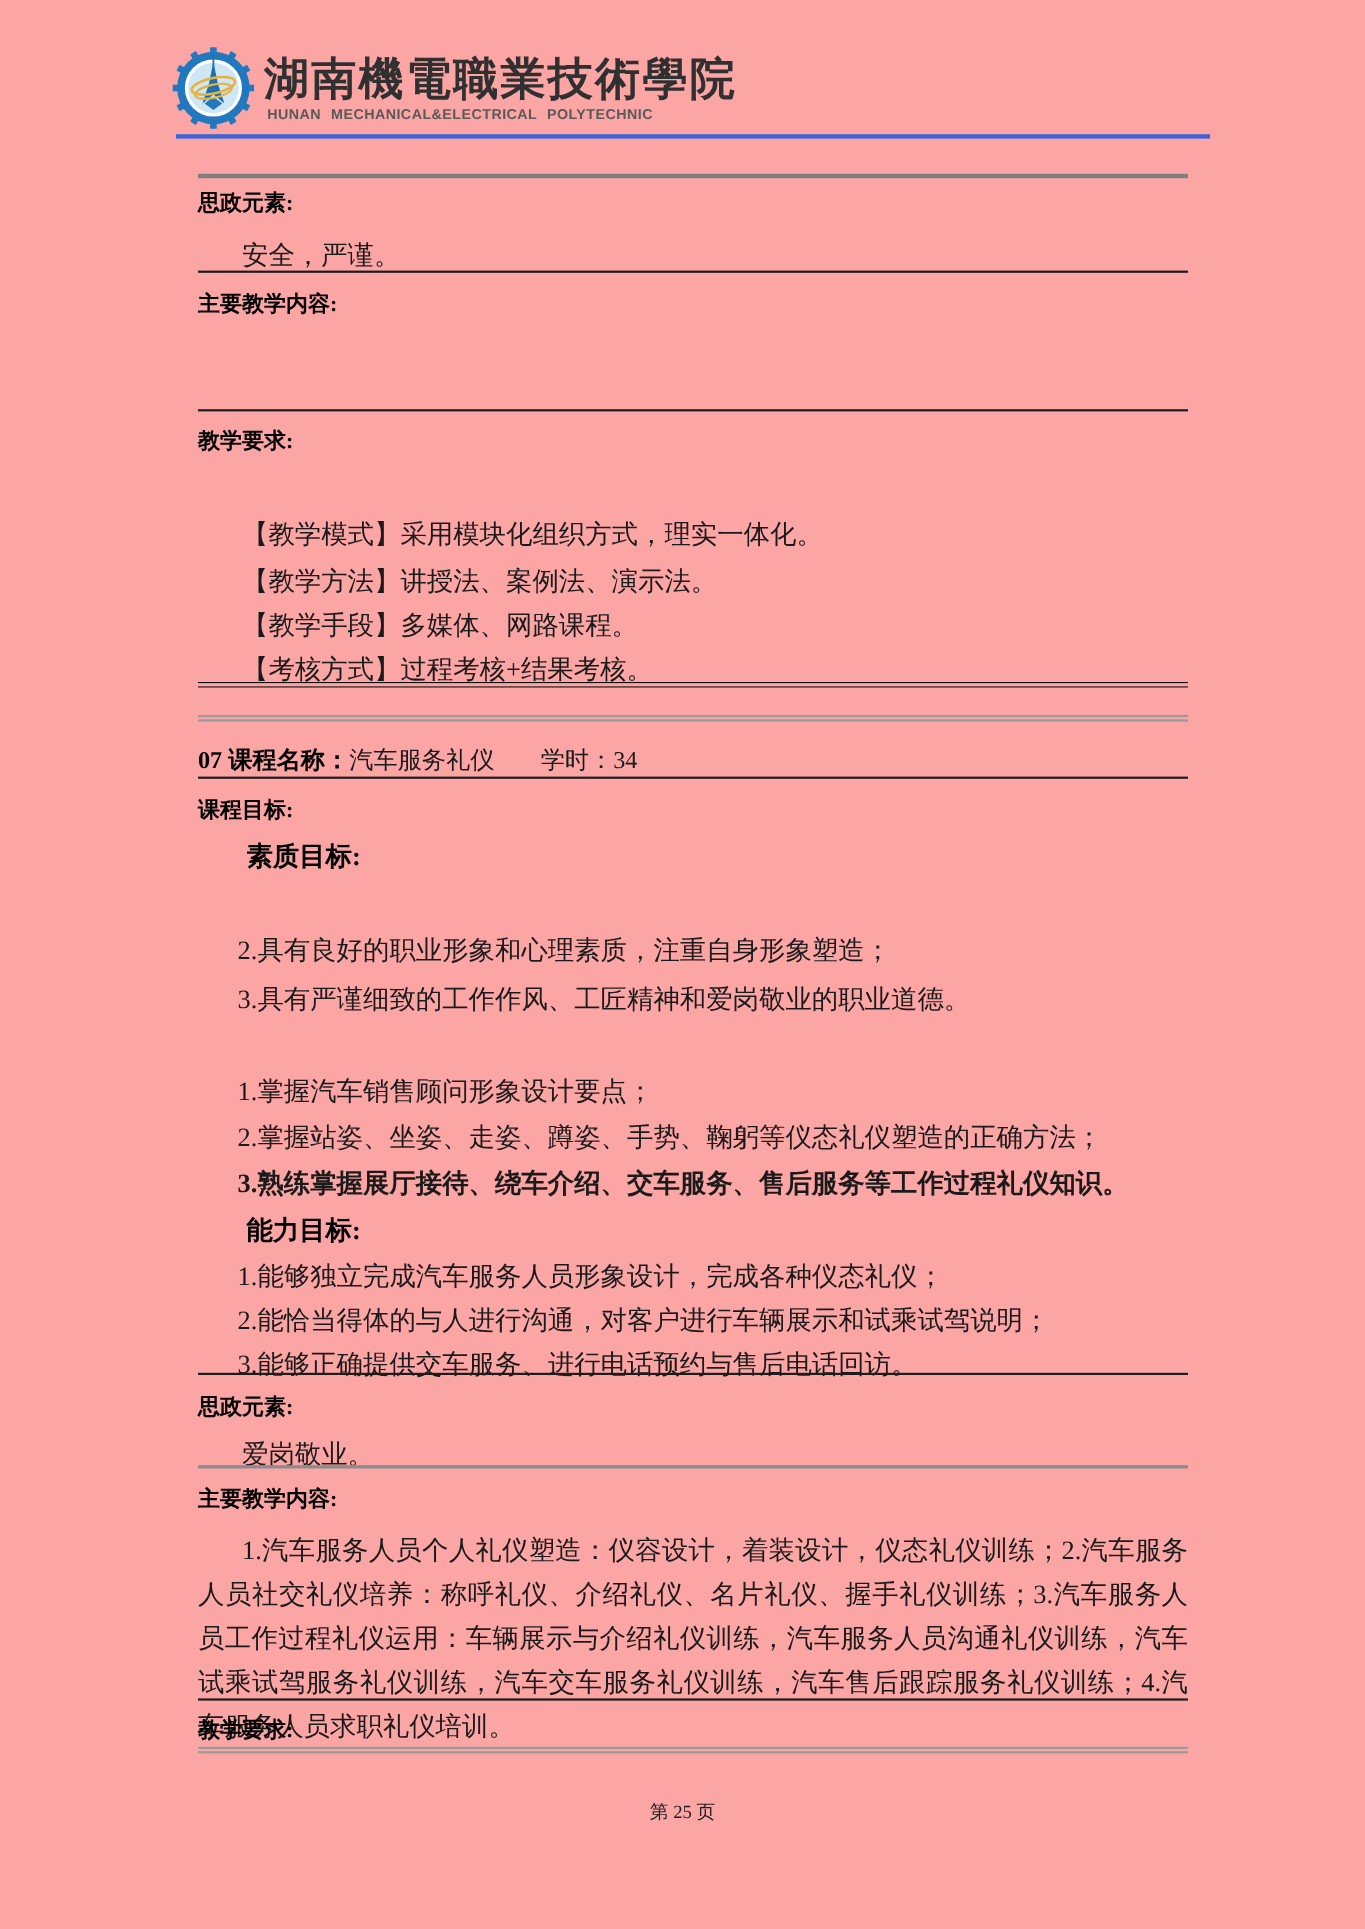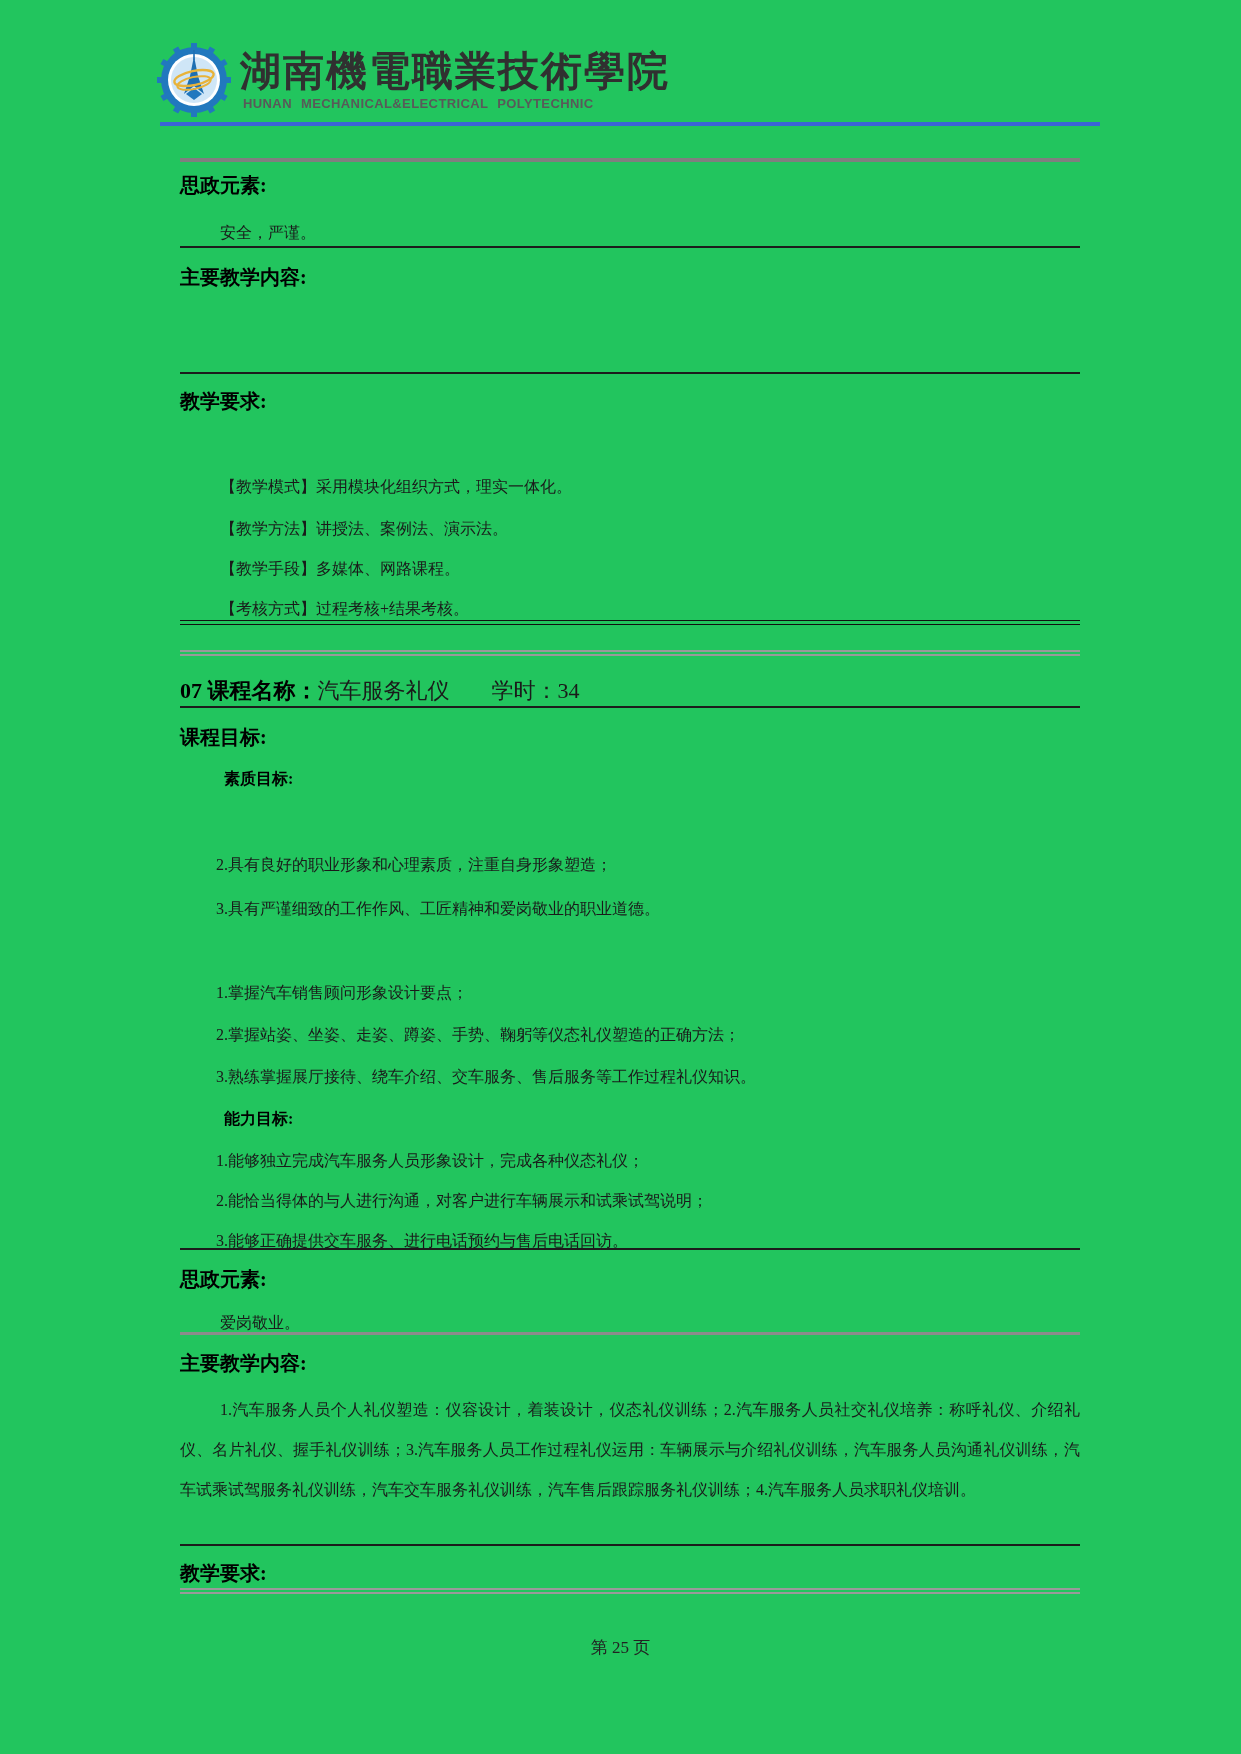--- a/index.html
+++ b/index.html
@@ -1,20 +1,20 @@
 <!DOCTYPE html>
 <html><head>
 <meta charset="utf-8">
 <style>
   html,body{margin:0;padding:0;background:#ffffff;}
   .page{
     position:relative;
     width:1241px;
     height:1754px;
-    background:#22c55e;
+    background:#fca5a5;
     font-family:"Liberation Serif","DejaVu Serif",serif;
     color:#1a1a1a;
     overflow:hidden;
   }
   
   .logo{position:absolute;left:156px;top:42px;width:76px;height:76px;}
   .school-zh{
     position:absolute;left:240px;top:44px;
     font-size:41px;font-weight:700;color:#303030;
     letter-spacing:2px;white-space:nowrap;
@@ -30,21 +30,21 @@
 
   
   .rule{position:absolute;left:180px;width:900px;}
   .rule-thick-gray{height:4px;background:#7f7f7f;}
   .rule-thin{height:0;border-top:2px solid #1c1c1c;}
   .rule-gray{height:0;border-top:3px solid #8c8c8c;}
   .rule-double-black{height:3px;border-top:1px solid #111;border-bottom:1px solid #111;}
   .rule-double-gray{height:2px;border-top:2px solid #9a9a9a;border-bottom:2px solid #9a9a9a;}
 
   
-  .blk{position:absolute;left:180px;width:900px;font-size:16px;line-height:30px;}
+  .blk{position:absolute;left:180px;width:900px;font-size:24px;line-height:30px;}
   .h{font-weight:700;font-size:20px;color:#000;}
   .indent1{padding-left:40px;}
   .para{text-align:justify;text-indent:40px;line-height:40px;}
   .item{padding-left:36px;}
   .subh{padding-left:44px;font-weight:700;color:#000;}
 
   
   .course-title{position:absolute;left:180px;top:676px;width:900px;font-size:22px;line-height:30px;white-space:nowrap;}
   .course-title .bold{font-weight:700;color:#000;}
   .course-title .gap{display:inline-block;width:42px;}
@@ -118,21 +118,21 @@
   <div class="rule rule-thin" style="top:706px;"></div>
 
   <div class="blk h" style="top:722px;">课程目标:</div>
 
   <div class="blk subh" style="top:764px;">素质目标:</div>
   <div class="blk item" style="top:850px;">2.具有良好的职业形象和心理素质，注重自身形象塑造；</div>
   <div class="blk item" style="top:894px;">3.具有严谨细致的工作作风、工匠精神和爱岗敬业的职业道德。</div>
 
   <div class="blk item" style="top:978px;">1.掌握汽车销售顾问形象设计要点；</div>
   <div class="blk item" style="top:1020px;">2.掌握站姿、坐姿、走姿、蹲姿、手势、鞠躬等仪态礼仪塑造的正确方法；</div>
-  <div class="blk item" style="top:1062px;">3.熟练掌握展厅接待、绕车介绍、交车服务、售后服务等工作过程礼仪知识。</div>
+  <div class="blk item" style="top:1062px;font-weight:bold;">3.熟练掌握展厅接待、绕车介绍、交车服务、售后服务等工作过程礼仪知识。</div>
 
   <div class="blk subh" style="top:1104px;">能力目标:</div>
   <div class="blk item" style="top:1146px;">1.能够独立完成汽车服务人员形象设计，完成各种仪态礼仪；</div>
   <div class="blk item" style="top:1186px;">2.能恰当得体的与人进行沟通，对客户进行车辆展示和试乘试驾说明；</div>
   <div class="blk item" style="top:1226px;">3.能够正确提供交车服务、进行电话预约与售后电话回访。</div>
 
   <div class="rule rule-thin" style="top:1248px;"></div>
 
   <div class="blk h" style="top:1264px;">思政元素:</div>
   <div class="blk indent1" style="top:1308px;">爱岗敬业。</div>

